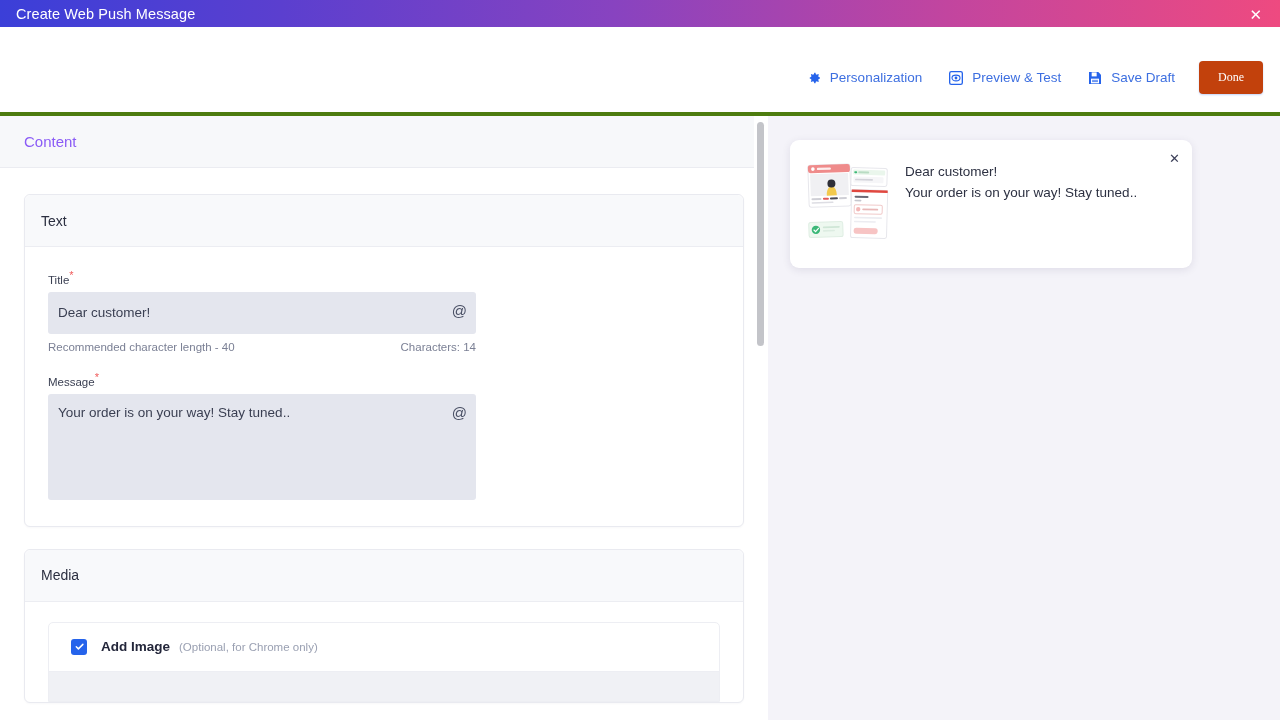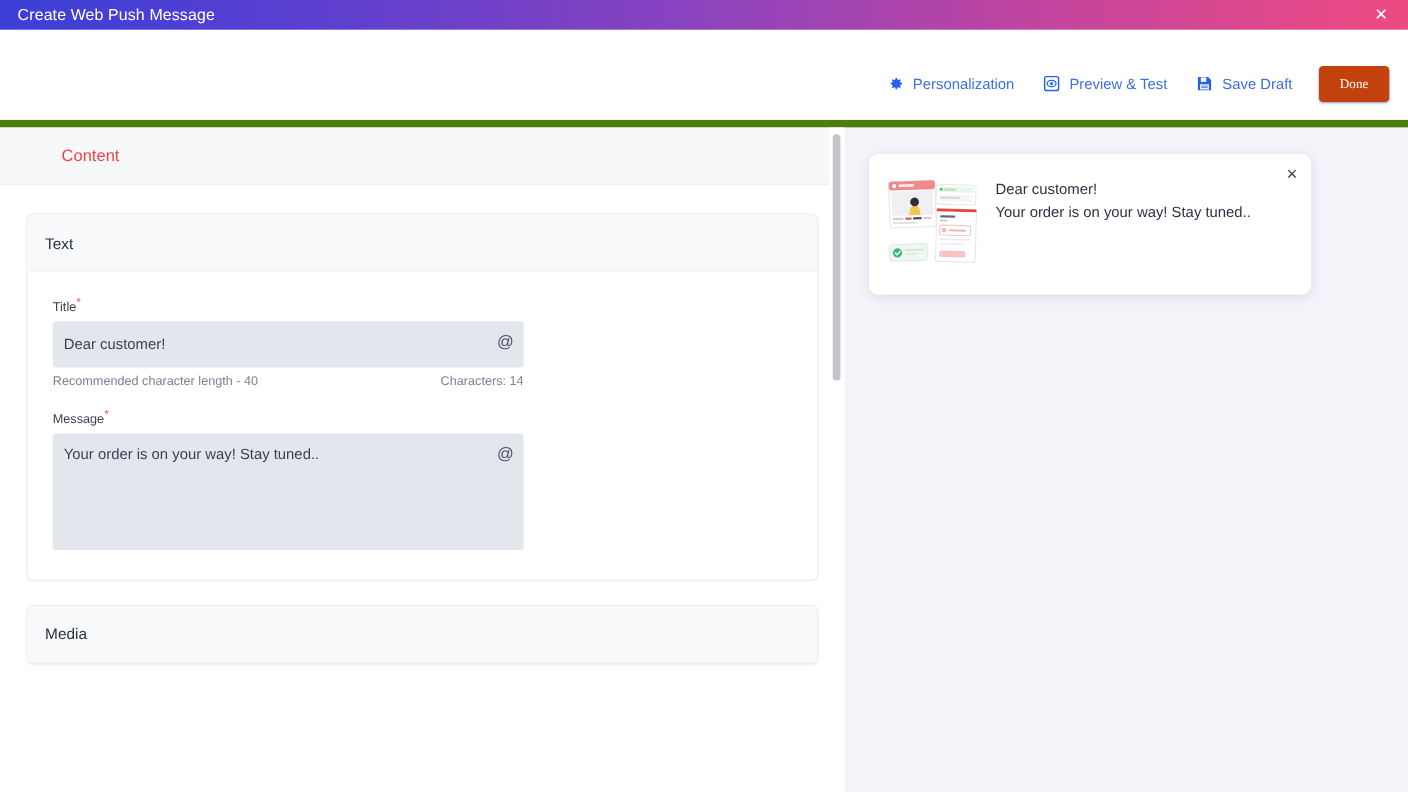--- a/index.html
+++ b/index.html
@@ -28,21 +28,21 @@
     transform: translateY(-50%);
     color: #ffffff; font-size: 15px; line-height: 1;
     cursor: pointer; font-weight: 400;
   }
 
   
   .toolbar {
     position: absolute; top: 43px; left: 0;
     width: 1280px; height: 73px;
     background: #ffffff;
-    border-bottom: 7px solid #4d7c0f;
+    border-bottom: 4px solid #4d7c0f;
     display: flex; align-items: center; justify-content: flex-end;
     padding-right: 17px;
   }
   .tool-action {
     display: flex; align-items: center; gap: 8px;
     margin-left: 26px; cursor: pointer;
   }
   .tool-action .tlabel {
     color: #3d6fe0; font-size: 13.5px;
   }
@@ -67,21 +67,21 @@
     overflow: hidden;
   }
   .content-header {
     height: 52px;
     background: #f7f8fa;
     border-bottom: 1px solid #ebecf1;
     display: flex; align-items: center;
     padding-left: 24px;
   }
   .content-header-title {
-    font-size: 15px; color: #ef4444; margin-left: 32px;
+    font-size: 15px; color: #8b5cf6;
   }
   .panel-body { padding: 26px 24px 0 24px; }
 
   .card {
     background: #ffffff;
     border: 1px solid #e9eaf0;
     border-radius: 6px;
     margin-bottom: 22px;
     box-shadow: 0 1px 2px rgba(20,20,50,.03);
   }
@@ -280,20 +280,32 @@
           <textarea class="text-area" style="">Your order is on your way! Stay tuned..</textarea>
           <span class="at-icon">@</span>
         </div>
 
       </div>
     </div>
 
     <div class="card">
       <div class="card-head">
         <span class="card-head-title">Media</span>
+      </div>
+      <div class="media-inner">
+        <div class="checkbox-row">
+          <span class="checkbox">
+            <svg width="11" height="11" viewBox="0 0 24 24">
+              <path d="M5 12.6l4.6 4.6L19.4 7.4" fill="none" stroke="#ffffff" stroke-width="3.2" stroke-linecap="round" stroke-linejoin="round"></path>
+            </svg>
+          </span>
+          <span class="cb-label">Add Image</span>
+          <span class="cb-note">(Optional, for Chrome only)</span>
+        </div>
+        <div class="media-dropzone"></div>
       </div>
     </div>
 
   </div>
 </div>
 
 <div class="scrollbar-track">
   <div class="scrollbar-thumb"></div>
 </div>
 

